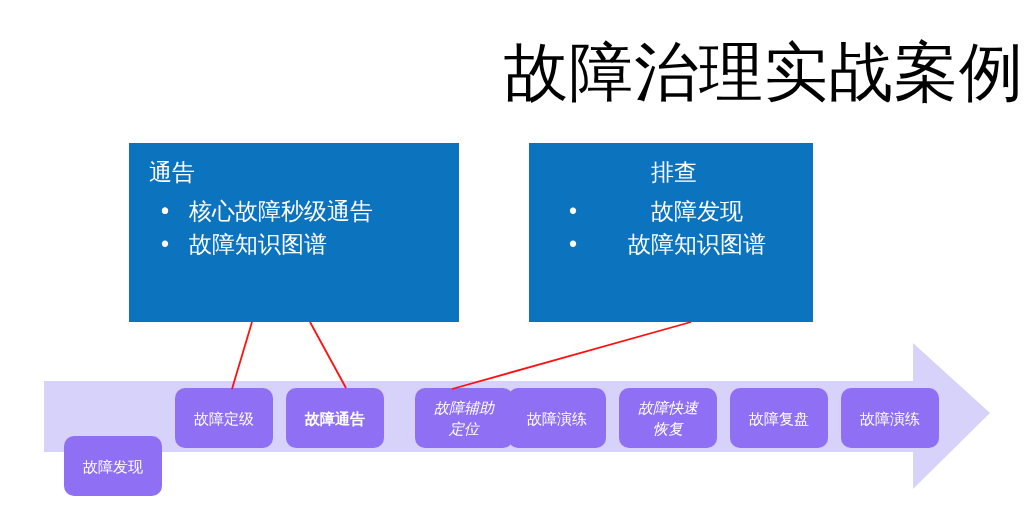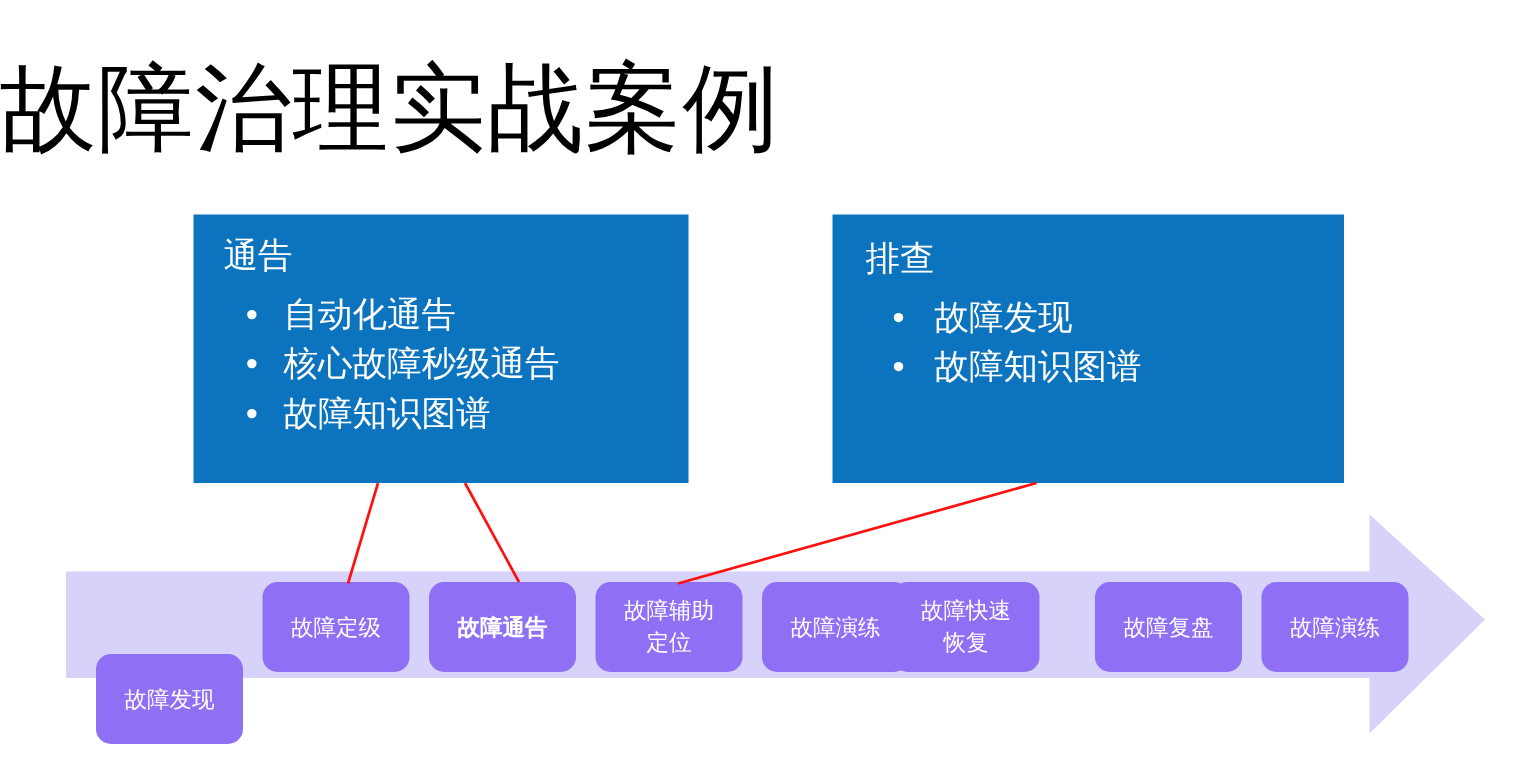--- a/index.html
+++ b/index.html
@@ -17,21 +17,21 @@
     background: #ffffff;
     overflow: hidden;
   }
 
   
   #slide-title {
     position: absolute;
     left: 0;
     top: 36px;
     width: 1024px;
-    text-align: left;
+    text-align: right;
     font-size: 64px;
     line-height: 72px;
     letter-spacing: 1px;
     color: #000000;
     font-weight: 400;
     white-space: nowrap;
   }
 
   
   .info-card {
@@ -39,27 +39,27 @@
     background: #0c74be;
     color: #ffffff;
     box-sizing: border-box;
     padding: 14px 16px 0 16px;
   }
   #card-notify {
     left: 129px;
     top: 143px;
     width: 330px;
     height: 179px;
-    font-family: Liberation Mono, monospace;
   }
   #card-investigate {
-    left: 555px;
+    left: 529px;
     top: 143px;
-    width: 341px;
+    width: 284px;
     height: 179px;
+    text-align: center;
   }
   .card-title {
     font-size: 23px;
     line-height: 30px;
     margin: 0 0 8px 4px;
     color: #ffffff;
     font-weight: 400;
     white-space: nowrap;
   }
   .card-list {
@@ -138,21 +138,20 @@
     <svg width="950" height="152" viewBox="0 0 950 152" xmlns="http://www.w3.org/2000/svg">
       <polygon points="0,41 869,41 869,3 946,73 869,149 869,112 0,112" fill="#d6d2fa"></polygon>
     </svg>
   </div>
 
   <div class="info-card" id="card-notify">
     <div class="card-title">通告</div>
     <ul class="card-list">
       <li>
         <span class="bullet">•</span>
-        <span>自动化通告</span>
       </li>
       <li>
         <span class="bullet">•</span>
         <span>核心故障秒级通告</span>
       </li>
       <li>
         <span class="bullet">•</span>
         <span>故障知识图谱</span>
       </li>
     </ul>
@@ -174,27 +173,27 @@
 
   <div class="step-chip" style="left:64px;margin-top:48px;">
     <span class="chip-label">故障发现</span>
   </div>
   <div class="step-chip" style="left:175px;">
     <span class="chip-label">故障定级</span>
   </div>
   <div class="step-chip" style="left:286px;font-weight:bold;">
     <span class="chip-label">故障通告</span>
   </div>
-  <div class="step-chip" style="left:397px;">
+  <div class="step-chip" style="left:415px;font-style:italic;">
     <span class="chip-label">故障辅助<br>定位</span>
   </div>
   <div class="step-chip" style="left:508px;">
     <span class="chip-label">故障演练</span>
   </div>
-  <div class="step-chip" style="left:595px;">
+  <div class="step-chip" style="left:619px;font-style:italic;">
     <span class="chip-label">故障快速<br>恢复</span>
   </div>
   <div class="step-chip" style="left:730px;">
     <span class="chip-label">故障复盘</span>
   </div>
   <div class="step-chip" style="left:841px;">
     <span class="chip-label">故障演练</span>
   </div>
 
   <svg id="connectors" viewBox="0 0 1024 522" xmlns="http://www.w3.org/2000/svg">

